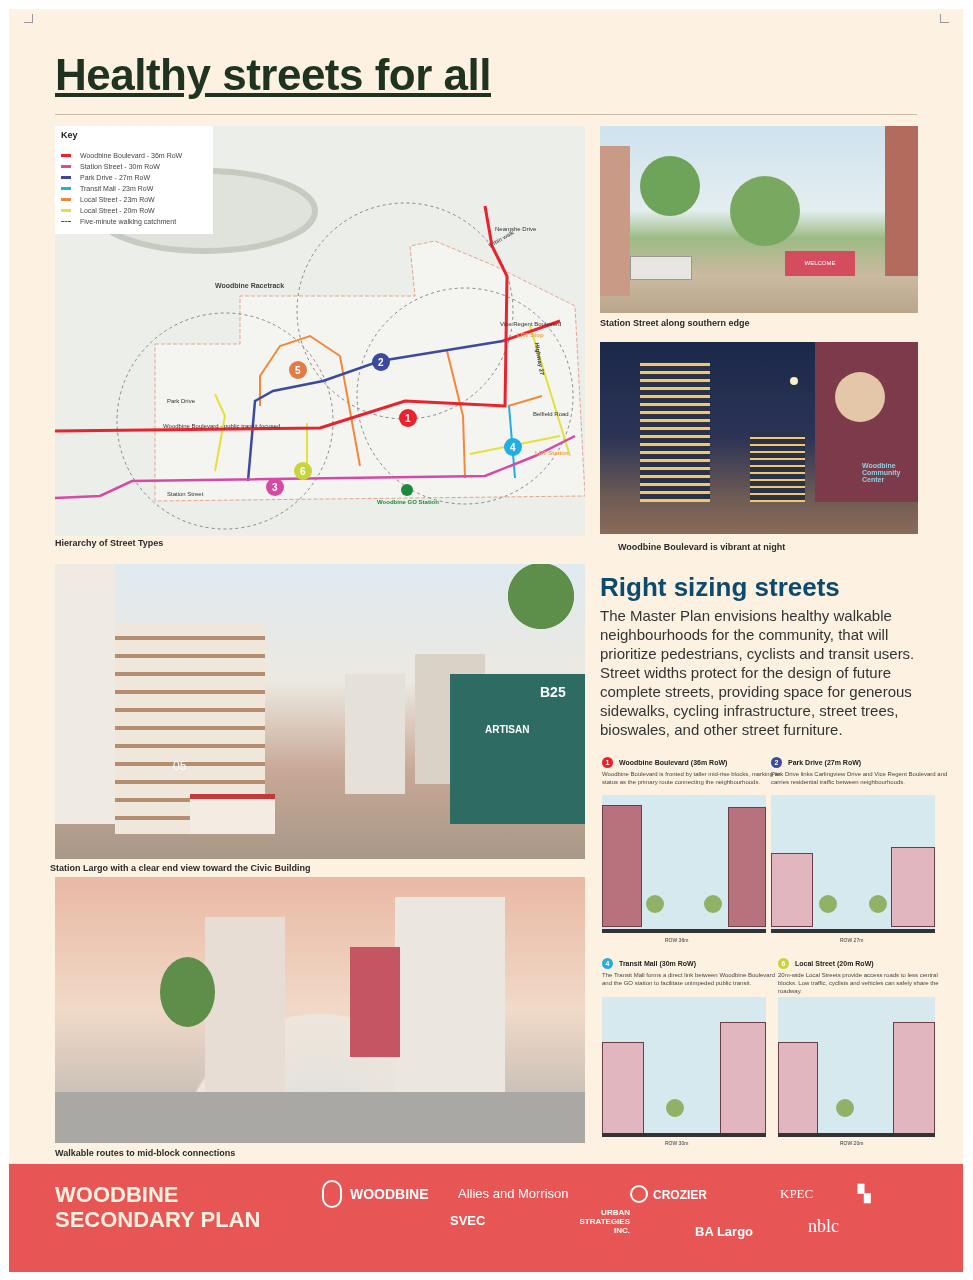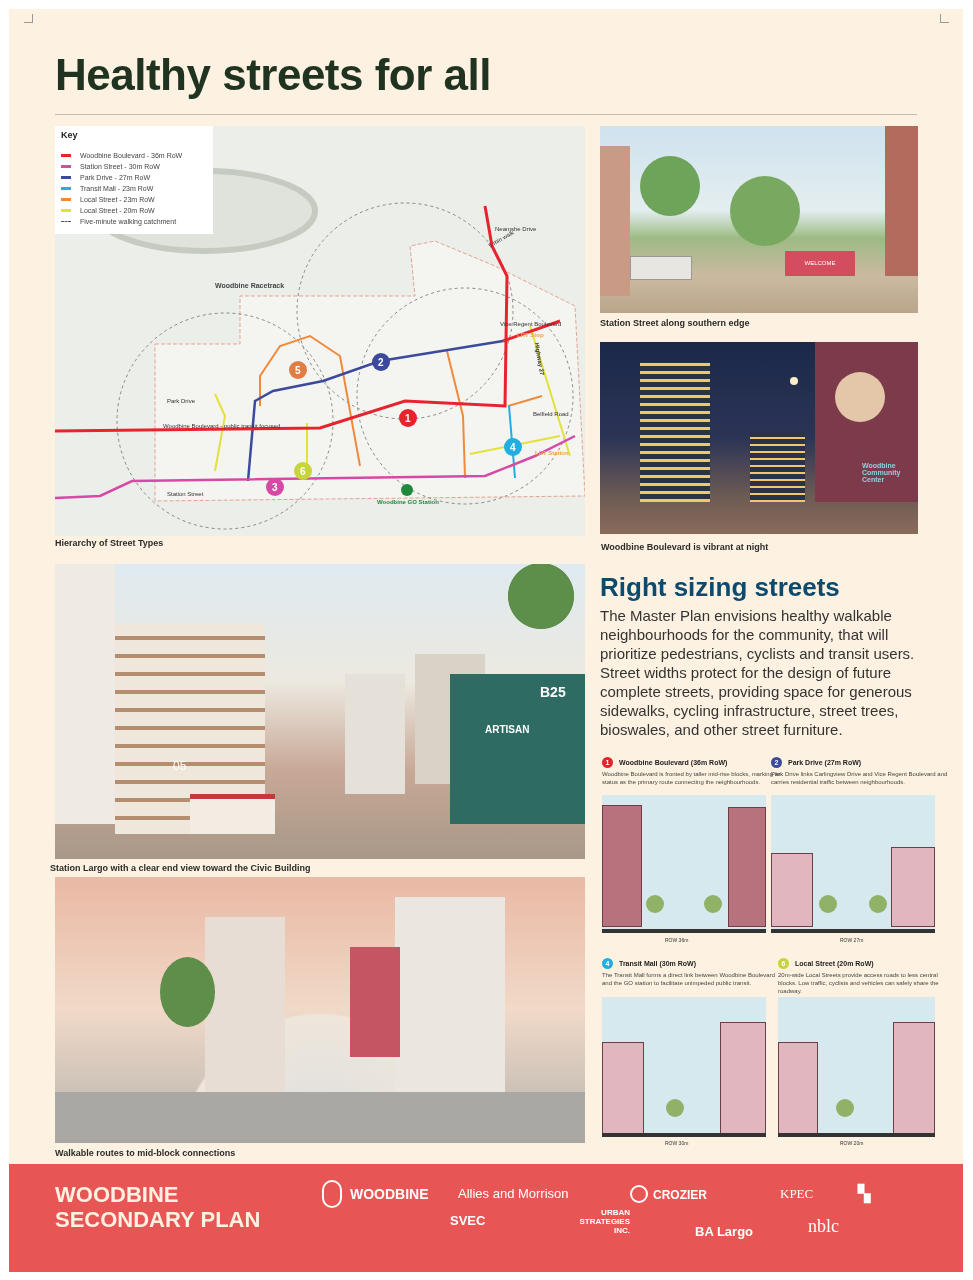--- a/index.html
+++ b/index.html
@@ -1,18 +1,18 @@
 <!DOCTYPE html>
 <html><head>
 <meta charset="utf-8">
 <style>
   html,body{margin:0;padding:0;}
   body{width:973px;height:1280px;background:#fff;position:relative;overflow:hidden;font-family:"Liberation Sans",sans-serif;}
   .board{position:absolute;left:9px;top:9px;width:954px;height:1262px;background:#fdf2e1;}
-  .title{position:absolute;left:55px;top:50px;font-size:44px;font-weight:bold;color:#1f3320;letter-spacing:-0.5px;}
+  .title{position:absolute;left:55px;top:50px;font-size:44px;font-weight:bold;color:#1f3320;letter-spacing:-0.5px;text-decoration:underline;}
   .rule{position:absolute;left:55px;top:114px;width:862px;height:1px;background:#c9bca8;}
   .panel{position:absolute;overflow:hidden;}
   .caption{position:absolute;font-size:9px;font-weight:bold;color:#2b2b2b;}
   
   .map{left:55px;top:126px;width:530px;height:410px;background:#eceee9;}
   .key{position:absolute;left:0;top:0;width:158px;height:108px;background:#fff;padding:4px 6px;box-sizing:border-box;}
   .key h4{margin:0 0 10px 0;font-size:9px;font-weight:bold;color:#222;}
   .key-row{display:flex;align-items:center;height:11px;font-size:7px;color:#444;}
   .key-swatch{width:10px;height:3px;margin-right:9px;}
   
@@ -139,21 +139,21 @@
 <div class="caption" style="left:600px;top:318px">Station Street along southern edge</div>
 
 <div class="panel img2">
   <div class="blk" style="left:40px;top:20px;width:70px;height:140px;background:#2a3247;background-image:repeating-linear-gradient(0deg,#f2c66e 0 3px,#2a3247 3px 8px)"></div>
   <div class="blk" style="left:150px;top:90px;width:55px;height:70px;background:#2a3247;background-image:repeating-linear-gradient(0deg,#f2c66e 0 2px,#2a3247 2px 7px)"></div>
   <div class="blk" style="left:215px;top:0;width:103px;height:160px;background:#7d3a4a"></div>
   <div class="blk" style="left:235px;top:30px;width:50px;height:50px;border-radius:50%;background:#e3c7a8"></div>
   <div class="blk" style="left:262px;top:120px;width:50px;font-size:7px;color:#8fd0e0;font-weight:bold">Woodbine Community Center</div>
   <div class="blk" style="left:190px;top:35px;width:8px;height:8px;border-radius:50%;background:#fdf0c6"></div>
 </div>
-<div class="caption" style="left:601px;top:542px">Woodbine Boulevard is vibrant at night</div>
+<div class="caption" style="left:618px;top:542px">Woodbine Boulevard is vibrant at night</div>
 
 <div class="panel img3">
   <div class="blk" style="left:0;top:0;width:60px;height:260px;background:#efebe4"></div>
   <div class="blk" style="left:60px;top:60px;width:150px;height:210px;background:#efe7dc;background-image:repeating-linear-gradient(0deg,#efe7dc 0 14px,#b58d6f 14px 18px)"></div>
   <div class="blk" style="left:290px;top:110px;width:60px;height:120px;background:#e6e1d8"></div>
   <div class="blk" style="left:360px;top:90px;width:70px;height:130px;background:#d8d2c7"></div>
   <div class="blk" style="left:395px;top:110px;width:135px;height:150px;background:#2e6b63"></div>
   <div class="blk" style="left:485px;top:120px;font-size:14px;color:#fff;font-weight:bold">B25</div>
   <div class="blk" style="left:430px;top:160px;font-size:10px;color:#fff;font-weight:bold">ARTISAN</div>
   <div class="blk" style="left:118px;top:195px;font-size:12px;color:#fff">05</div>

